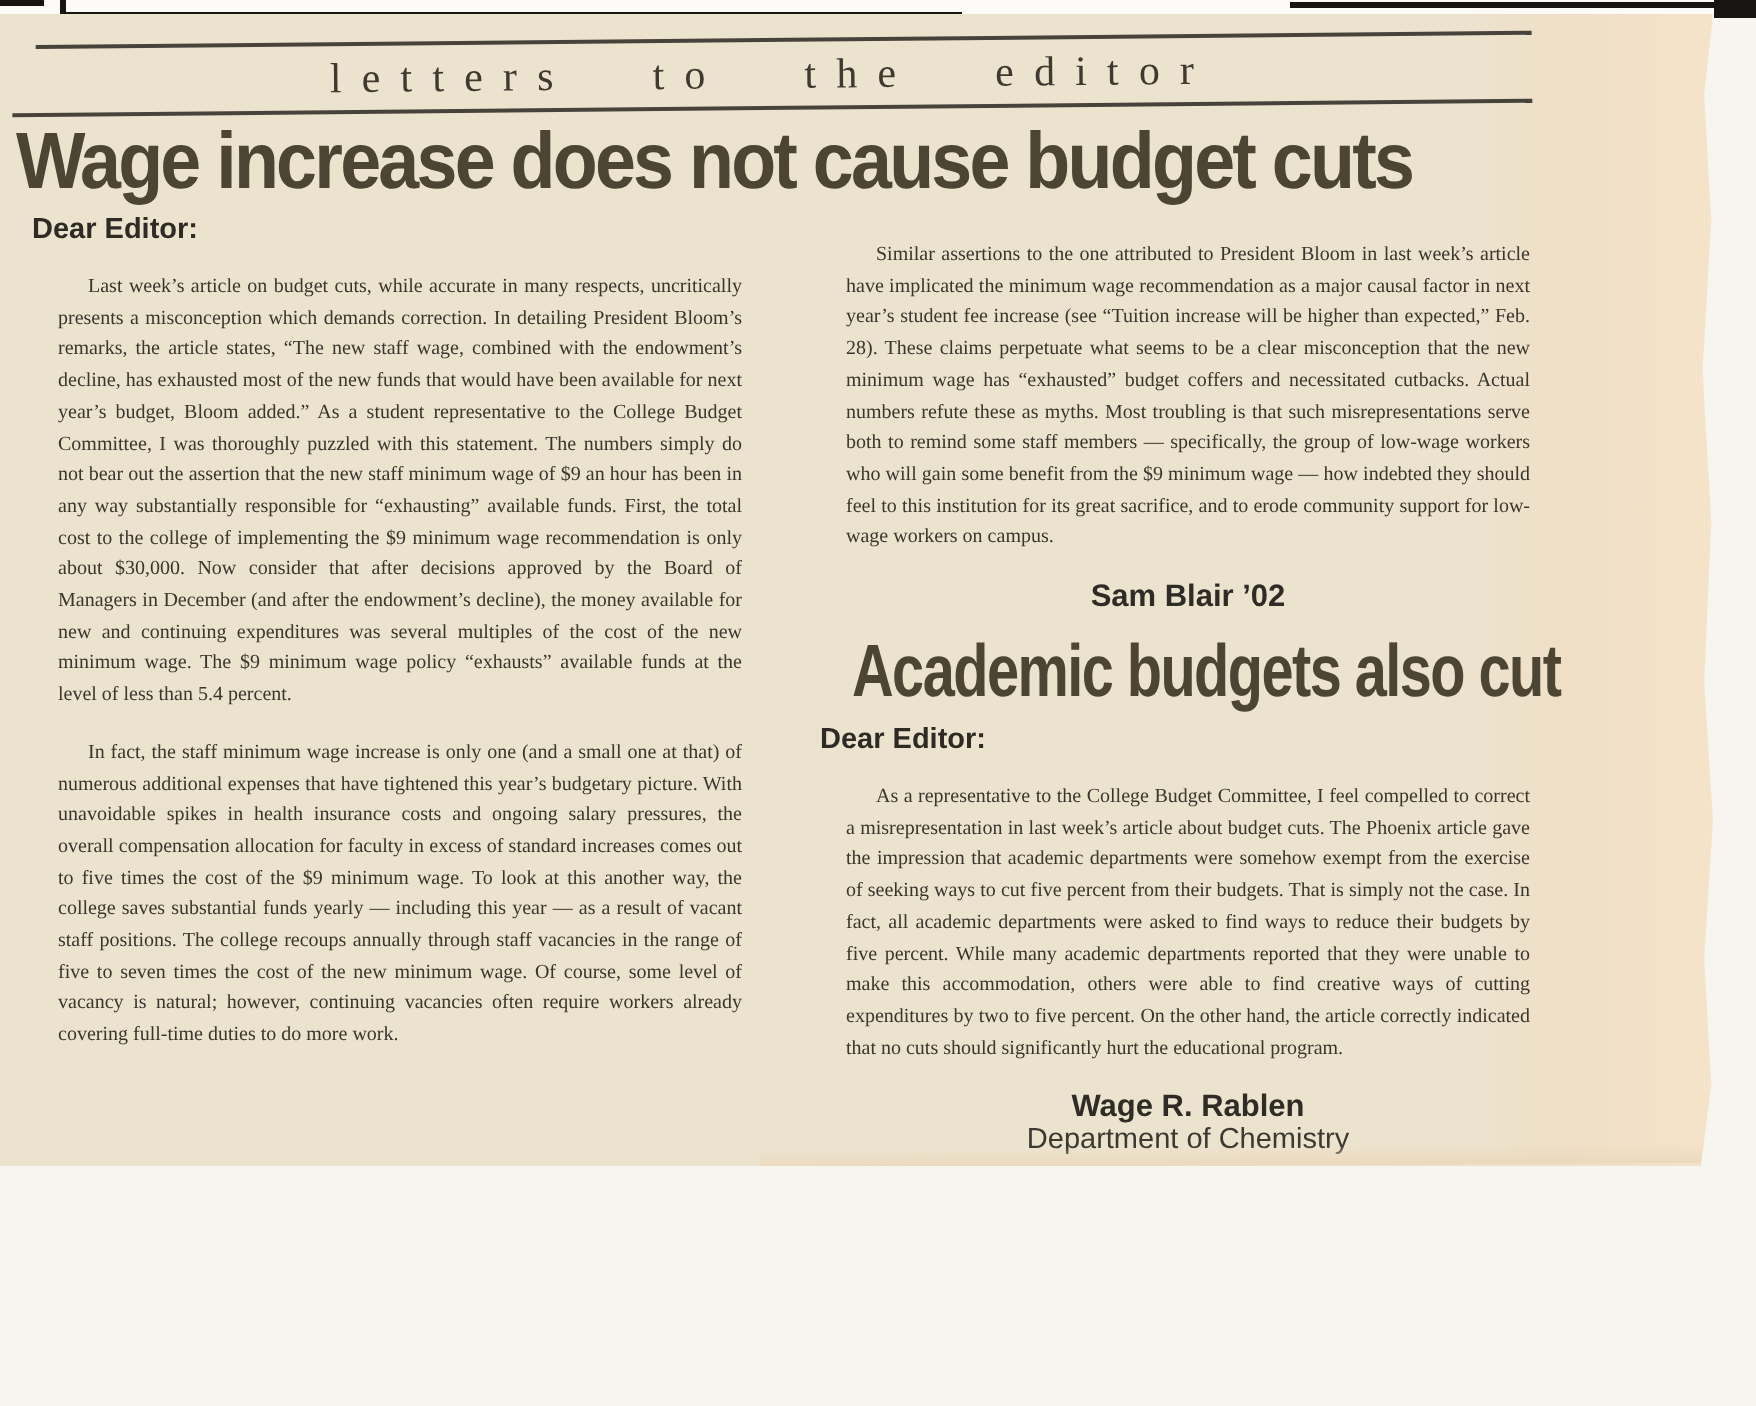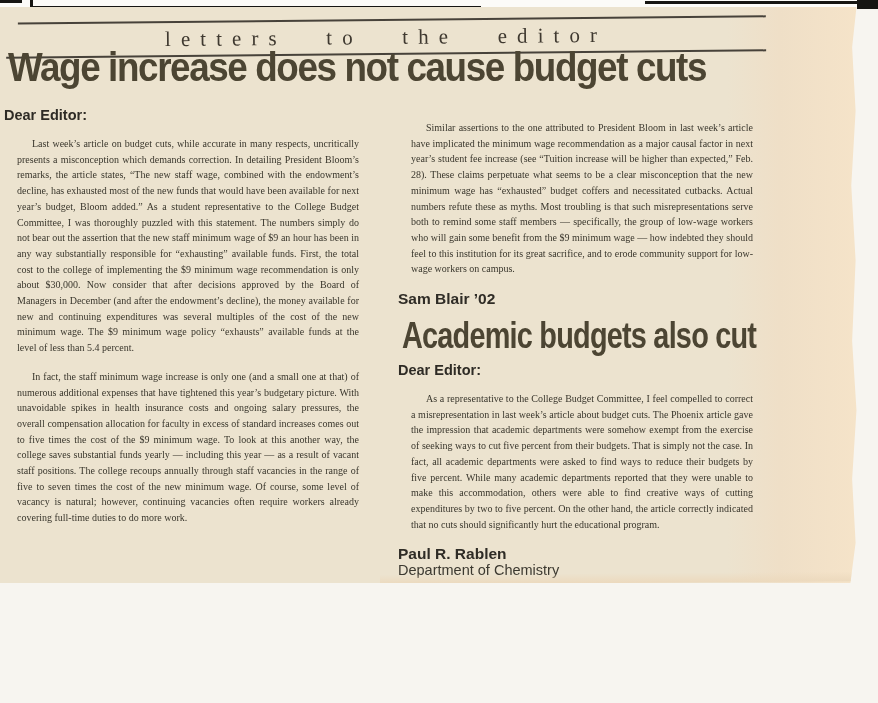--- a/index.html
+++ b/index.html
@@ -32,46 +32,46 @@
   .rule-top{margin-left:12px;}
   .masthead-title{
     text-align:center;
     font-family:"Liberation Serif", serif;
     font-size:21px;color:#3f3930;
     letter-spacing:0.48em;word-spacing:1.15em;
     padding:4px 0 3px 0;
   }
   
   .headline1{
-    position:absolute;left:8px;top:38px;width:766px;height:46px;margin:0;
+    position:absolute;left:8px;top:52px;width:766px;height:46px;margin:0;
     white-space:nowrap;overflow:visible;
   }
   .headline1 span{
     display:inline-block;transform:scaleX(0.92);transform-origin:left center;
     font-family:"Liberation Sans", sans-serif;font-weight:bold;
     font-size:40px;letter-spacing:-1.5px;color:#4c4533;
   }
-  .headline2{margin:8px 0 5px 4px;height:42px;white-space:nowrap;overflow:visible;}
+  .headline2{margin:8px 0 5px 16px;height:42px;white-space:nowrap;overflow:visible;}
   .headline2 span{
     display:inline-block;transform:scaleX(0.78);transform-origin:left center;
     font-family:"Liberation Sans", sans-serif;font-weight:bold;
     font-size:37px;letter-spacing:-1px;color:#4c4533;
   }
   
-  .columns{position:absolute;left:4px;top:100px;width:762px;display:flex;gap:26px;}
+  .columns{position:absolute;left:16px;top:100px;width:762px;display:flex;gap:26px;}
   .col{width:368px;}
   .salutation{
     font-family:"Liberation Sans", sans-serif;font-weight:bold;
     font-size:14.5px;color:#2e2b25;margin:0 0 2px 0;
   }
   .body-par{
     margin:13px;font-size:10px;line-height:15.7px;color:#39362c;
     text-align:justify;text-indent:15px;
   }
-  .sig{text-align:left;margin:3px 0 2px 0;font-family:"Liberation Sans", sans-serif;}
+  .sig{text-align:center;margin:3px 0 2px 0;font-family:"Liberation Sans", sans-serif;}
   .sig-name{font-weight:bold;font-size:15.5px;color:#2f2c26;line-height:17px;}
   .sig-role{font-size:14.5px;color:#3c3930;line-height:17px;}
   
   .footer-rule{
     position:absolute;left:0px;top:649px;width:768px;height:2px;background:#3e3a33;
     transform:rotate(-0.45deg);transform-origin:left center;
   }
   .footer-date{
     position:absolute;left:194px;top:658px;
     font-family:Liberation Serif, serif;font-size:17px;color:#57524a;
@@ -120,21 +120,21 @@
       <div class="col">
         <p class="body-par">Similar assertions to the one attributed to President Bloom in last week’s article have implicated the minimum wage recommendation as a major causal factor in next year’s student fee increase (see “Tuition increase will be higher than expected,” Feb. 28). These claims perpetuate what seems to be a clear misconception that the new minimum wage has “exhausted” budget coffers and necessitated cutbacks. Actual numbers refute these as myths. Most troubling is that such misrepresentations serve both to remind some staff members — specifically, the group of low-wage workers who will gain some benefit from the $9 minimum wage — how indebted they should feel to this institution for its great sacrifice, and to erode community support for low-wage workers on campus.</p>
         <div class="sig">
           <div class="sig-name">Sam Blair ’02</div>
         </div>
 
         <h2 class="headline2"><span>Academic budgets also cut</span></h2>
         <p class="salutation">Dear Editor:</p>
         <p class="body-par">As a representative to the College Budget Committee, I feel compelled to correct a misrepresentation in last week’s article about budget cuts. The Phoenix article gave the impression that academic departments were somehow exempt from the exercise of seeking ways to cut five percent from their budgets. That is simply not the case. In fact, all academic departments were asked to find ways to reduce their budgets by five percent. While many academic departments reported that they were unable to make this accommodation, others were able to find creative ways of cutting expenditures by two to five percent. On the other hand, the article correctly indicated that no cuts should significantly hurt the educational program.</p>
         <div class="sig">
-          <div class="sig-name">Paul R. Rablen</div>
+          <div class="sig-name">Wage R. Rablen</div>
           <div class="sig-role">Department of Chemistry</div>
         </div>
       </div>
 
     </div>
 
     <div class="left-edge-mark"></div>
     <div class="footer-rule"></div>
     <div class="footer-date-ghost">2002</div>
     <div class="footer-date">April 18, 2002</div>

